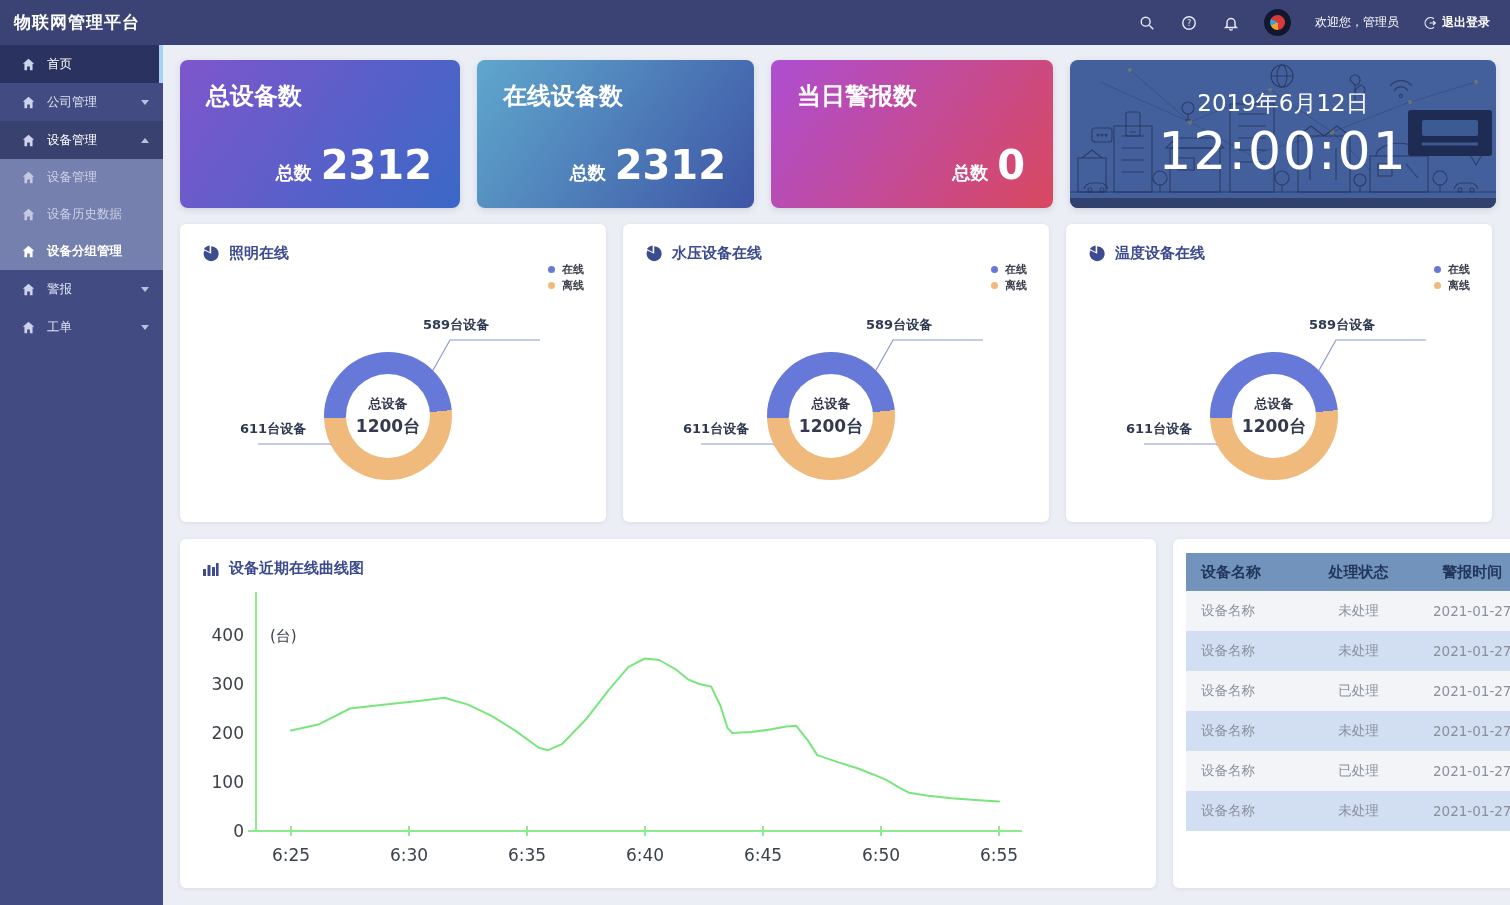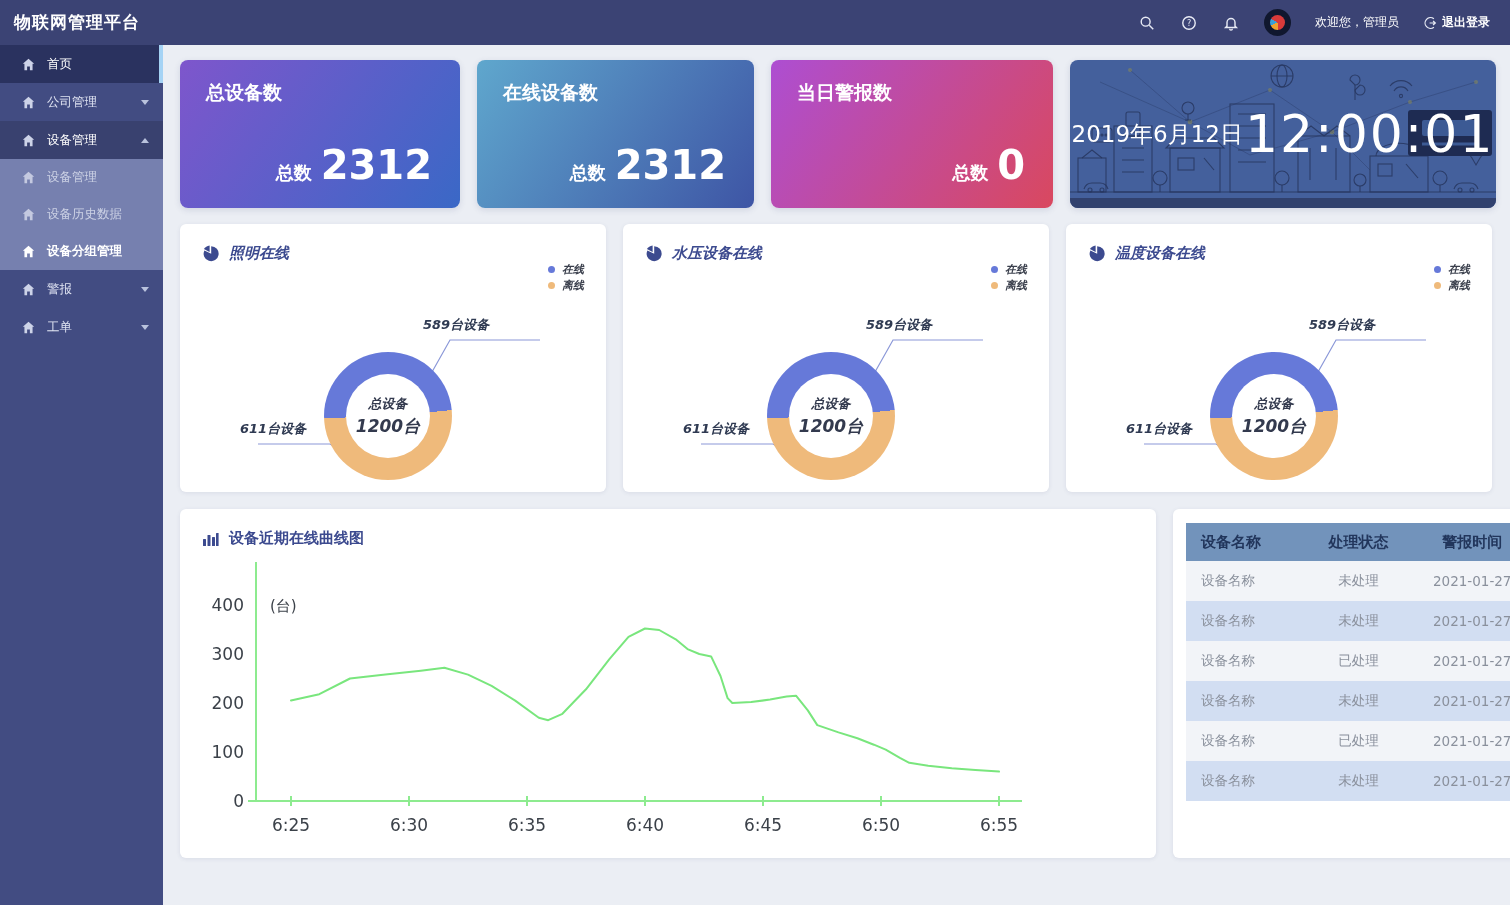--- a/index.html
+++ b/index.html
@@ -40,43 +40,43 @@
   .submenu .m-item.bright .house svg { fill:#fff; }
 
   
   .main { flex:1; padding:15px 16px 17px 17px; }
   .row { display:flex; gap:17px; }
 
   
   .stat-row { margin-bottom:16px; }
   .stat-card { height:148px; border-radius:8px; color:#fff; position:relative; padding:20px 26px;
                box-shadow:0 2px 6px rgba(60,70,120,.15); }
-  .stat-card .t { font-size:19px; font-weight:bold; }
+  .stat-card .t { font-size:24px; font-weight:bold; }
   .stat-card .v { position:absolute; right:28px; bottom:20px; display:flex; align-items:baseline; gap:9px; }
   .stat-card .v .pre { font-size:18px; font-weight:bold; }
   .stat-card .v .num { font-size:40px; font-weight:600; }
   .g1 { width:280px; background:linear-gradient(125deg,#7e56cc,#3a68c6); }
   .g2 { width:277px; background:linear-gradient(125deg,#5fa7cd,#3e55a5); }
   .g3 { width:282px; background:linear-gradient(125deg,#ad4ed2,#d9485f); }
   .clock-card { width:426px; height:148px; border-radius:8px; background:#44609c; position:relative; overflow:hidden;
                 box-shadow:0 2px 6px rgba(60,70,120,.15); }
   .clock-card svg.city { position:absolute; inset:0; }
-  .clock-txt { position:absolute; inset:0; display:flex; flex-direction:row; align-items:center; justify-content:center;
+  .clock-txt { position:absolute; inset:0; display:flex; flex-direction:column; align-items:center; justify-content:center;
                color:#fff; gap:2px; }
   .clock-txt .d { font-size:23px; }
   .clock-txt .h { font-size:52px; letter-spacing:2px; }
 
   
   .card { background:#fff; border-radius:6px; box-shadow:0 1px 4px rgba(60,70,120,.10); position:relative; }
   .card-h { display:flex; align-items:center; gap:10px; padding:20px 20px 0 22px; }
   .card-h .ttl { font-size:15px; font-weight:bold; color:#3c4a8f; }
   .card-h svg { width:17px; height:17px; }
 
   
-  .donut-card { width:426px; height:268px;font-style:italic; }
+  .donut-card { width:426px; height:298px; }
   .legend { position:absolute; top:38px; right:22px; display:flex; flex-direction:column; gap:1px; }
   .leg-it { display:flex; align-items:center; gap:7px; font-size:11px; font-weight:bold; color:#3a3f4c; cursor:pointer; }
   .dot { width:7px; height:7px; border-radius:50%; }
   .donut { position:absolute; left:144px; top:128px; width:128px; height:128px; border-radius:50%; }
   .hole { position:absolute; left:22px; top:22px; width:84px; height:84px; border-radius:50%; background:#fff;
           display:flex; flex-direction:column; align-items:center; justify-content:center; gap:2px; }
   .hole .c1 { font-size:13px; font-weight:bold; color:#333a4e; }
   .hole .c2 { font-size:17px; font-weight:bold; color:#333a4e; }
   .dlabel { position:absolute; font-size:13px; font-weight:bold; color:#2f3a52; }
   .dl-top { left:243px; top:92px; }

